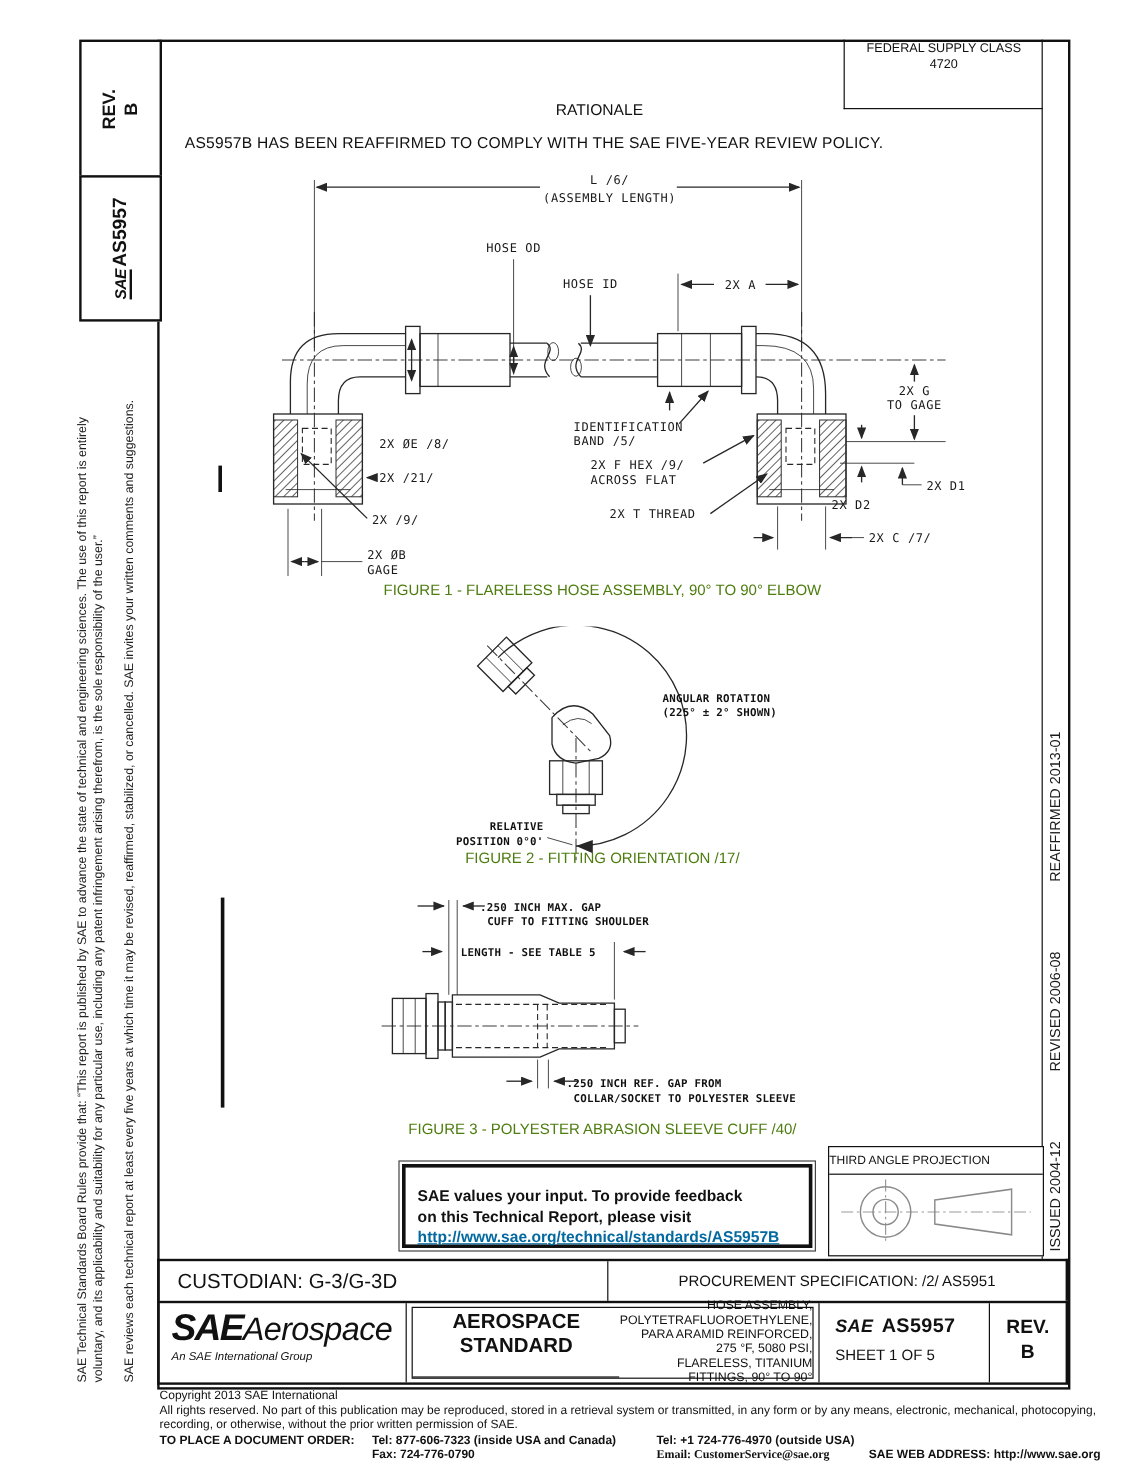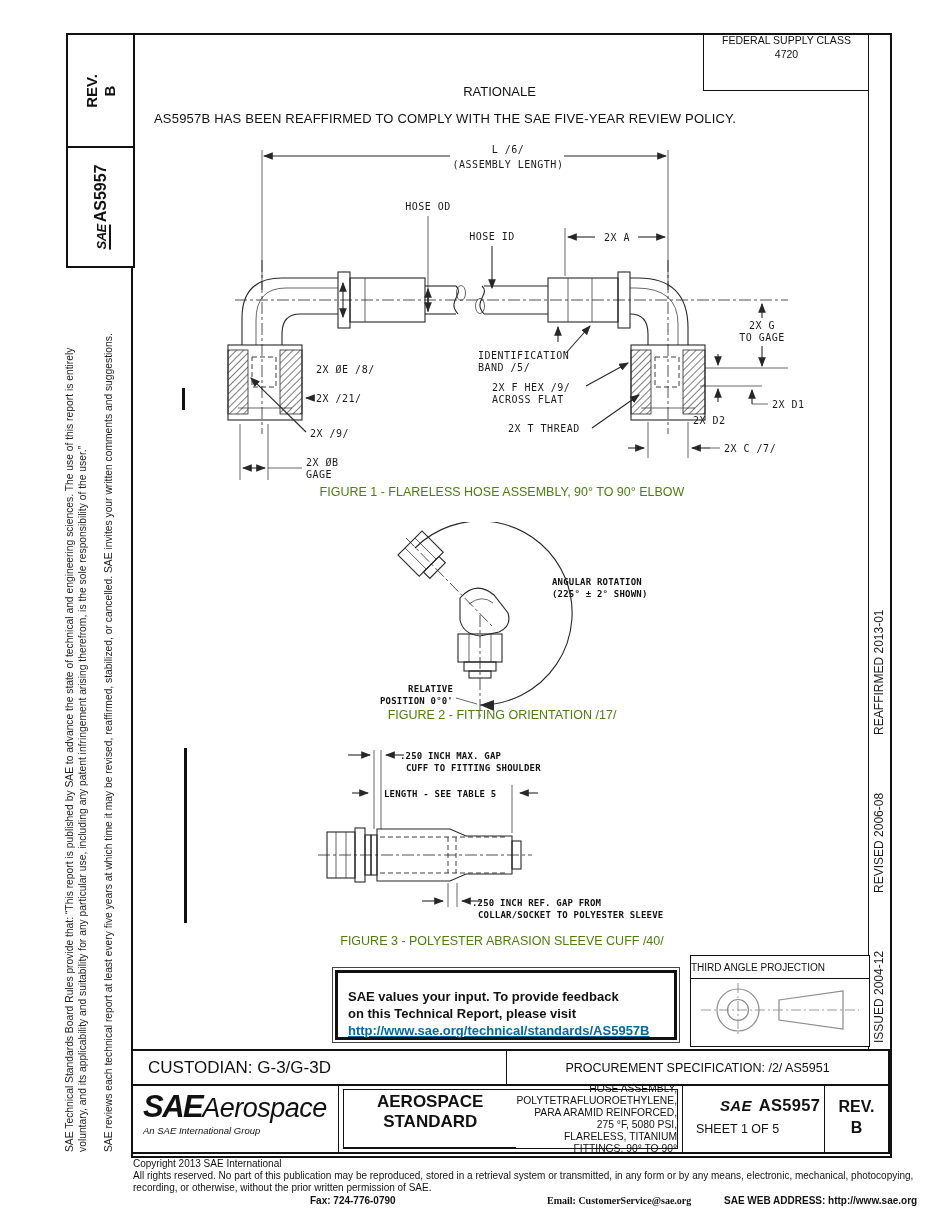--- a/index.html
+++ b/index.html
@@ -41,21 +41,21 @@
   .cell{box-sizing:border-box;border-right:1.5px solid #111;}
   .logocell{width:206px;padding:6px 0 0 10px;}
   .saelogo{font-style:italic;font-weight:900;font-size:31px;letter-spacing:-1.5px;line-height:30px;}
   .aerologo{font-style:italic;font-weight:400;font-size:27px;letter-spacing:-.5px;}
   .tagline{font-style:italic;font-size:9.5px;margin-top:1px;}
   .midcell{width:344px;padding:3px 4px;}
   .midinner{border:1.5px solid #111;height:100%;box-sizing:border-box;display:flex;flex-direction:row;}
   .stdtitle{border-bottom:1.5px solid #111;text-align:center;font-size:17px;font-weight:bold;padding:2px 0 1px;}
   .subtitle{flex:1;display:flex;flex-direction:column;justify-content:center;text-align:right;font-size:10.3px;line-height:12px;}
   .sheetcell{width:142px;padding:10px 0 0 13px;}
-  .docnum{font-size:16.5px;font-weight:bold;letter-spacing:.3px;margin-left:24px;}
+  .docnum{font-size:16.5px;font-weight:bold;letter-spacing:.3px;}
   .docnum .sl{font-style:italic;font-weight:900;font-size:15px;margin-right:7px;}
   .sheetline{font-size:12.5px;margin-top:7px;}
   .revcell{flex:1;border-right:none;text-align:center;padding-top:10px;font-size:16px;font-weight:600;line-height:21px;}
   
   .copy{left:133px;top:1158px;width:810px;font-size:10px;line-height:12.2px;color:#111;}
   .copyrow{position:relative;height:12.2px;}
   .copyrow b{position:absolute;white-space:nowrap;}
   .changebar{background:#111;}
 </style>
 </head>
@@ -343,17 +343,22 @@
     <div>REV.</div>
     <div>B</div>
   </div>
 </div>
 
 <div class="abs copy">
   <div>Copyright 2013 SAE International</div>
   <div>All rights reserved. No part of this publication may be reproduced, stored in a retrieval system or transmitted, in any form or by any means, electronic, mechanical, photocopying,</div>
   <div>recording, or otherwise, without the prior written permission of SAE.</div>
   <div class="copyrow">
+    <b style="left:0;">TO PLACE A DOCUMENT ORDER:</b>
+    <b style="left:177px;">Tel: 877-606-7323 (inside USA and Canada)</b>
+    <b style="left:414px;">Tel: +1 724-776-4970 (outside USA)</b>
+  </div>
+  <div class="copyrow">
     <b style="left:177px;">Fax: 724-776-0790</b>
     <b style="left:414px;font-family:Liberation Serif, serif;">Email: CustomerService@sae.org</b>
     <b style="left:591px;text-align:right;">SAE WEB ADDRESS: http://www.sae.org</b>
   </div>
 </div>
 
 </body></html>

